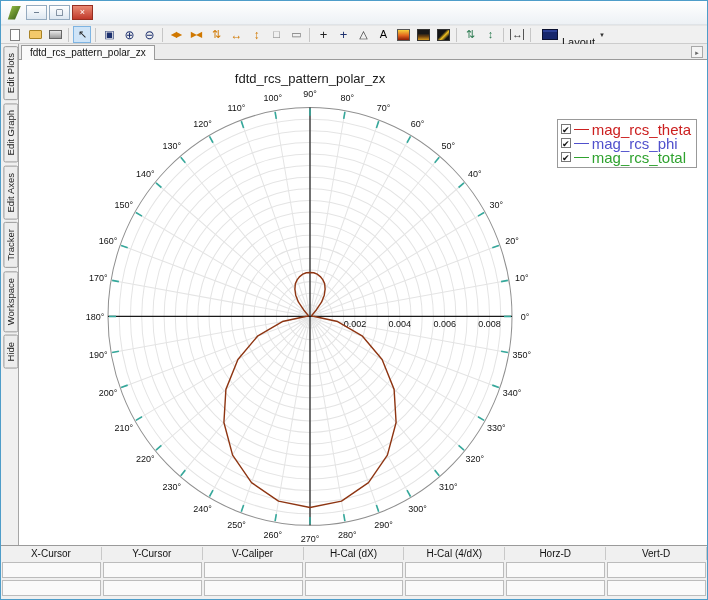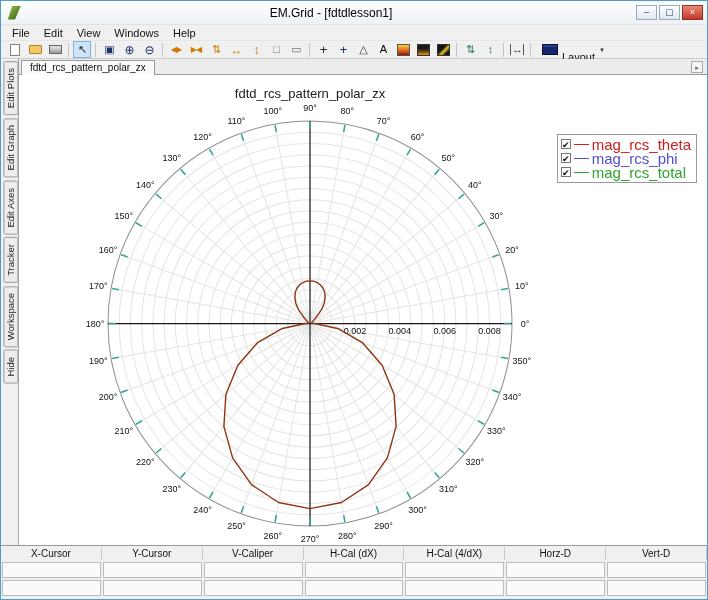--- a/index.html
+++ b/index.html
@@ -65,34 +65,26 @@
   .sb-h{font-size:10px;text-align:center;line-height:13px;color:#111;border-right:1px solid #c9c9c9;}
   .sb-row{display:grid;grid-template-columns:repeat(7,1fr);height:16px;margin-top:2px;}
   .sb-c{border:1px solid #bcbcbc;background:#fafafa;margin:0 1px;}
 </style>
 </head>
 <body>
 
 <div class="window">
   <div class="titlebar">
     <div class="app-icon"></div>
-    <div class="title-text">EM.Grid - [fdtdlesson1]</div>
     <div class="win-buttons">
         <div class="win-btn">–</div>
         <div class="win-btn">▢</div>
         <div class="win-btn close">×</div>
       </div>
   </div>
-  <div class="menubar">
-      <div class="menu-item">File</div>
-      <div class="menu-item">Edit</div>
-      <div class="menu-item">View</div>
-      <div class="menu-item">Windows</div>
-      <div class="menu-item">Help</div>
-    </div>
   <div class="toolbar">
       <div class="tool">
         <div class="shape page"></div>
       </div>
       <div class="tool">
         <div class="shape folder"></div>
       </div>
       <div class="tool">
         <div class="shape printer"></div>
       </div>

